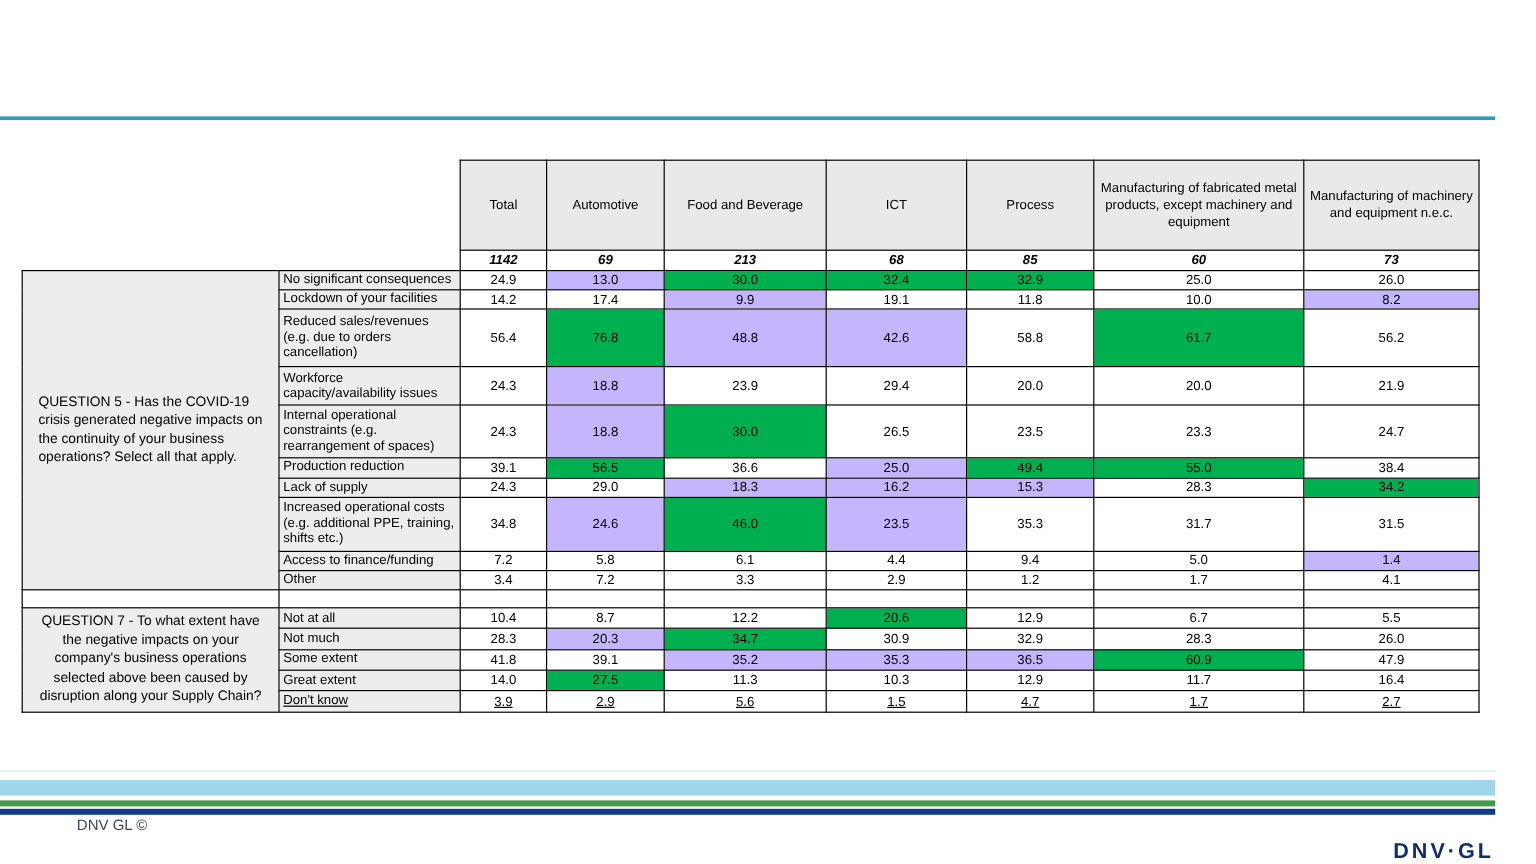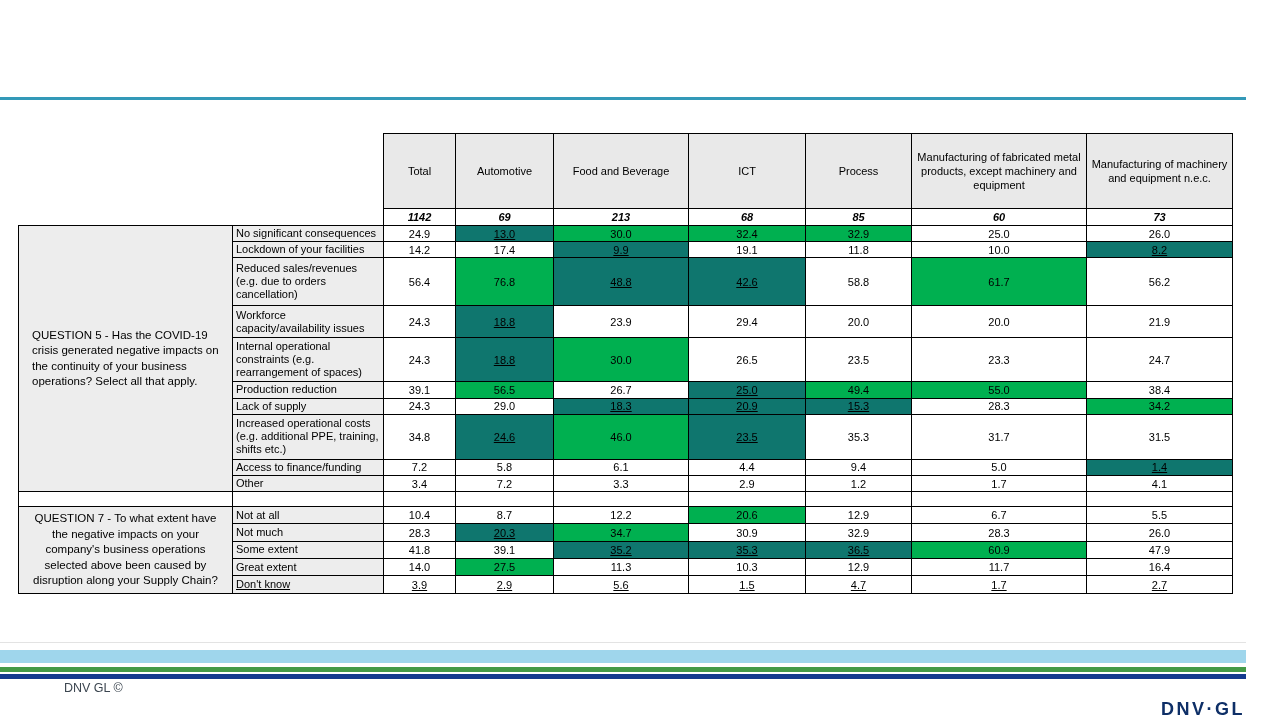--- a/index.html
+++ b/index.html
@@ -11,21 +11,21 @@
   .tablewrap{position:absolute;left:18px;top:133px;}
   table{border-collapse:collapse;table-layout:fixed;}
   td{border:1px solid #000;font-size:11px;color:#000;padding:0 2px;overflow:hidden;vertical-align:middle;}
   td.blank{border:none;background:#fff;}
   td.hdr{background:#e9e9e9;font-weight:normal;text-align:center;line-height:1.3;padding:2px 3px;}
   td.cnt{background:#fff;font-weight:bold;font-style:italic;text-align:center;}
   td.q{background:#ededed;font-size:11.5px;line-height:1.35;padding:4px 8px 4px 13px;text-align:left;}
   td.qc{text-align:center;padding:4px 10px;}
   td.lbl{background:#ededed;padding:1px 3px;line-height:1.2;}
   td.val{background:#fff;text-align:center;}
-  td.red{background:#0f766e;text-decoration:underline;}
+  td.red{background:#c4b5fd;}
   td.green{background:#00b050;}
   td.gap{background:#fff;}
   .hairline{position:absolute;left:0;top:642px;width:1246px;height:1px;background:#e3e3e3;}
   .stripe-sky{position:absolute;left:0;top:650px;width:1246px;height:13px;background:#9fd6ec;}
   .stripe-green{position:absolute;left:0;top:667px;width:1246px;height:5px;background:#449a47;}
   .stripe-navy{position:absolute;left:0;top:674px;width:1246px;height:5px;background:#143a8e;}
   .copyright{position:absolute;left:64px;top:681px;font-size:12.5px;color:#3c4650;}
   .logo{position:absolute;right:35px;top:699px;font-size:18px;font-weight:bold;color:#0e2f67;letter-spacing:2.5px;}
 </style>
 </head>
@@ -115,32 +115,32 @@
           <td class="val green">30.0</td>
           <td class="val">26.5</td>
           <td class="val">23.5</td>
           <td class="val">23.3</td>
           <td class="val">24.7</td>
         </tr>
         <tr style="height: 16px;">
           <td class="lbl">Production reduction</td>
           <td class="val">39.1</td>
           <td class="val green">56.5</td>
-          <td class="val">26.7</td>
+          <td class="val">36.6</td>
           <td class="val red">25.0</td>
           <td class="val green">49.4</td>
           <td class="val green">55.0</td>
           <td class="val">38.4</td>
         </tr>
         <tr style="height: 16px;">
           <td class="lbl">Lack of supply</td>
           <td class="val">24.3</td>
           <td class="val">29.0</td>
           <td class="val red">18.3</td>
-          <td class="val red">20.9</td>
+          <td class="val red">16.2</td>
           <td class="val red">15.3</td>
           <td class="val">28.3</td>
           <td class="val green">34.2</td>
         </tr>
         <tr style="height: 45px;">
           <td class="lbl">Increased operational costs (e.g. additional PPE, training, shifts etc.)</td>
           <td class="val">34.8</td>
           <td class="val red">24.6</td>
           <td class="val green">46.0</td>
           <td class="val red">23.5</td>

